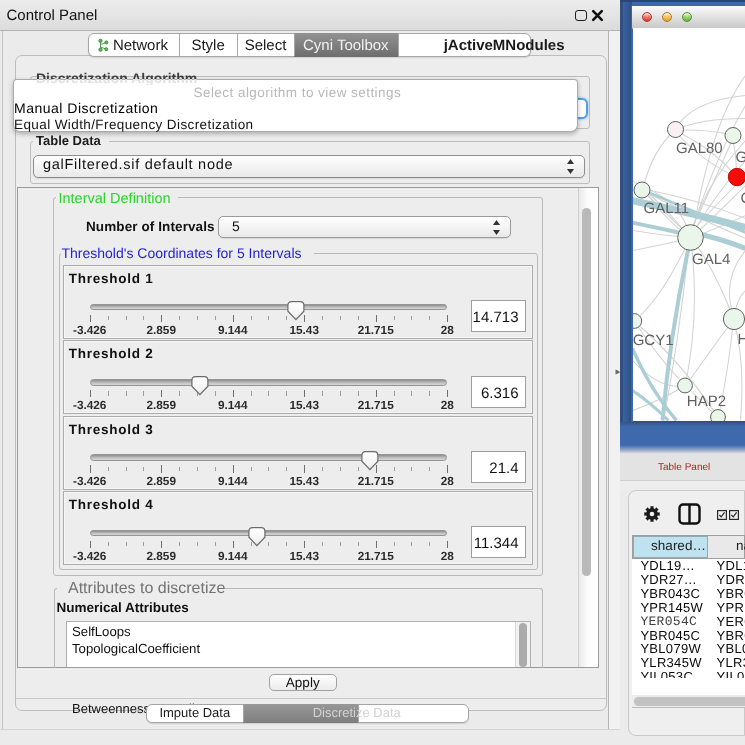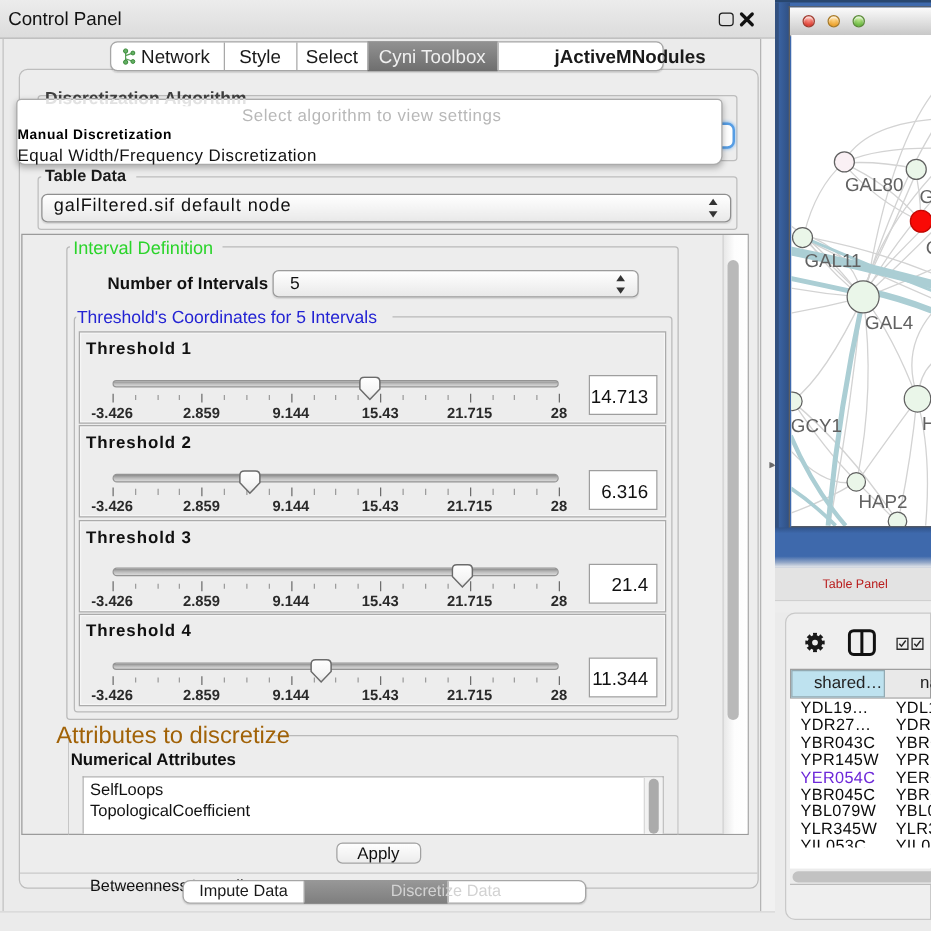--- a/index.html
+++ b/index.html
@@ -222,42 +222,42 @@
           <stop offset="0" stop-color="#ffffff"></stop>
           <stop offset="0.75" stop-color="#f2f2f2"></stop>
           <stop offset="1" stop-color="#dcdcdc"></stop>
         </linearGradient>
       </defs>
       <path d="M4.6 0.7 H13.2 Q16.9 0.7 16.9 4.4 V10.2 L8.9 18.6 L0.9 10.2 V4.4 Q0.9 0.7 4.6 0.7 Z" fill="url(#thg)" stroke="#6b6b6b" stroke-width="1.2"></path>
     </svg>
     <div style="position:absolute;left:470.5px;top:526.2px;width:55px;height:32px;background:#fff;border:1px solid #9e9e9e;font-size:15px;line-height:33px;color:#111;text-align:right;padding-right:6px;">11.344</div>
 <div style="position:absolute;left:54.0px;top:588.0px;width:489.0px;height:79.5px;border:1px solid #b9b9b9;border-top-left-radius:3px;border-top-right-radius:3px;border-bottom:none;"></div>
 <div style="position:absolute;left:57.0px;top:583.0px;width:162.0px;height:11.0px;background:#ededed;"></div>
-<div style="position:absolute;left:45px;top:581.7px;font-size:19px;line-height:14.5px;font-weight:normal;color:#a16207;white-space:nowrap;">Attributes to discretize</div>
+<div style="position:absolute;left:68px;top:581.7px;font-size:16px;line-height:14.5px;font-weight:normal;color:#737373;white-space:nowrap;">Attributes to discretize</div>
 <div style="position:absolute;left:56.5px;top:601.2px;font-size:13.5px;line-height:13.5px;font-weight:bold;color:#111;white-space:nowrap;">Numerical Attributes</div>
 <div style="position:absolute;left:66.0px;top:620.5px;width:464.5px;height:46.5px;background:#ffffff;border:1px solid #b0b0b0;border-bottom:none;"></div>
 <div style="position:absolute;left:72.0px;top:625.4px;font-size:13.2px;line-height:13.2px;font-weight:normal;color:#111;white-space:nowrap;">SelfLoops</div>
 <div style="position:absolute;left:72.0px;top:641.6px;font-size:13.2px;line-height:13.2px;font-weight:normal;color:#111;white-space:nowrap;">TopologicalCoefficient</div>
 <div style="position:absolute;left:72.0px;top:657.8px;font-size:13px;line-height:13.2px;font-weight:normal;color:#111;white-space:nowrap;margin-top:44px;">BetweennessCentrality</div>
 <div style="position:absolute;left:515.0px;top:621.5px;width:15.0px;height:45.0px;background:#f2f2f2;border-left:1px solid #d8d8d8;"></div>
 <div style="position:absolute;left:518.5px;top:622.5px;width:8.5px;height:44.0px;background:#ababab;border-radius:4px;"></div>
 <div style="position:absolute;left:269px;top:673.5px;width:67.5px;height:17.5px;background:linear-gradient(#fefefe,#ececec);border:1px solid #a2a2a2;border-radius:5px;font-size:13.5px;line-height:16.5px;text-align:center;color:#111;">Apply</div>
 <div style="position:absolute;left:16.0px;top:697.5px;width:590.0px;height:1.0px;background:#c9c9c9;"></div>
 <div style="position:absolute;left:146.4px;top:703.7px;width:322.7px;height:19.5px;background:#ffffff;border:1px solid #a6a6a6;border-radius:6px;box-shadow:0 1px 1px rgba(0,0,0,0.12);"></div>
     <div style="position:absolute;left:243.2px;top:703.7px;width:115.2px;height:19.5px;background:linear-gradient(#989898,#7e7e7e);"></div>
     <div style="position:absolute;left:243.2px;top:704.7px;width:1.0px;height:17.5px;background:#a8a8a8;"></div>
     <div style="position:absolute;left:358.4px;top:704.7px;width:1.0px;height:17.5px;background:#a8a8a8;"></div>
     <div style="position:absolute;left:94.8px;top:705.9px;width:200px;text-align:center;font-size:13px;line-height:13px;font-weight:normal;color:#1a1a1a;white-space:nowrap;">Impute Data</div>
     <div style="position:absolute;left:200.8px;top:705.9px;width:200px;text-align:right;font-size:13px;line-height:13px;font-weight:normal;color:#d2d2d2;white-space:nowrap;">Discretize Data</div>
 <div style="position:absolute;left:13px;top:78.8px;width:565px;height:53.7px;background:#ffffff;border:1px solid rgba(150,150,150,0.8);border-radius:4px 4px 7px 7px;box-shadow:0 2px 5px rgba(0,0,0,0.28);"></div>
 <div style="position:absolute;left:36px;top:78.8px;width:180px;height:6.5px;overflow:hidden;">
       <div style="position:relative;top:-7.6px;font-size:14px;line-height:14px;font-weight:bold;color:#e2e2e2;white-space:nowrap;">Discretization Algorithm</div>
     </div>
 <div style="position:absolute;left:193.5px;top:85.7px;font-size:13.5px;line-height:13.5px;font-weight:normal;color:#b8b8b8;white-space:nowrap;letter-spacing:0.45px;">Select algorithm to view settings</div>
-<div style="position:absolute;left:14.0px;top:102.3px;font-size:11px;line-height:13.5px;font-weight:bold;color:#000;white-space:nowrap;letter-spacing:0.5px;">Manual Discretization</div>
+<div style="position:absolute;left:14.0px;top:102.3px;font-size:14px;line-height:13.5px;font-weight:normal;color:#000;white-space:nowrap;letter-spacing:0.5px;">Manual Discretization</div>
 <div style="position:absolute;left:14.0px;top:117.5px;font-size:13.5px;line-height:13.5px;font-weight:normal;color:#111;white-space:nowrap;letter-spacing:0.4px;">Equal Width/Frequency Discretization</div>
 <svg style="position:absolute;left:615px;top:369px" width="6" height="7" viewBox="0 0 6 7">
       <path d="M0.5 0.5 Q4 1.5 5 3.5 L0.5 5.5 Z" fill="#6a6a6a"></path>
     </svg>
 <div style="position:absolute;left:620.0px;top:0.0px;width:125.0px;height:453.5px;background:#3e69ac;border-top:2px solid #28466e;"></div>
 <div style="position:absolute;left:620.0px;top:2.0px;width:11.5px;height:451.0px;background:linear-gradient(90deg,#3e69ac,#2f4f82);"></div>
 <div style="position:absolute;left:620.0px;top:2.0px;width:2.5px;height:451.0px;background:#32507f;"></div>
 <div style="position:absolute;left:631.0px;top:5.0px;width:114.0px;height:417.5px;border:1px solid #5f5f5f;border-right:none;"></div>
 <div style="position:absolute;left:631.5px;top:5.5px;width:113.5px;height:23.0px;background:linear-gradient(#fbfbfb,#c8c8c8);border-bottom:1px solid #9a9a9a;"></div>
 <div style="position:absolute;left:641.5px;top:11.9px;width:10.6px;height:10.6px;border-radius:50%;background:radial-gradient(circle at 50% 30%, #ff9e94, #dd4136 70%);border:1px solid #a03f33;box-shadow:inset 0 1.5px 1.5px rgba(255,255,255,0.8);"></div>
@@ -357,21 +357,21 @@
 <div style="position:absolute;left:631.5px;top:558.5px;width:113.5px;height:136.0px;background:#ffffff;"></div>
 <div style="position:absolute;left:631.5px;top:558.5px;width:113.5px;height:119.5px;overflow:hidden;">
 <div style="position:absolute;left:8.9px;top:0.9px;font-size:13px;line-height:13px;letter-spacing:0.3px;color:#0a0a0a;white-space:nowrap;">YDL19…</div>
 <div style="position:absolute;left:85px;top:0.9px;font-size:13px;line-height:13px;letter-spacing:0.3px;color:#0a0a0a;white-space:nowrap;">YDL1</div>
 <div style="position:absolute;left:8.9px;top:14.8px;font-size:13px;line-height:13px;letter-spacing:0.3px;color:#0a0a0a;white-space:nowrap;">YDR27…</div>
 <div style="position:absolute;left:85px;top:14.8px;font-size:13px;line-height:13px;letter-spacing:0.3px;color:#0a0a0a;white-space:nowrap;">YDR2</div>
 <div style="position:absolute;left:8.9px;top:28.6px;font-size:13px;line-height:13px;letter-spacing:0.3px;color:#0a0a0a;white-space:nowrap;">YBR043C</div>
 <div style="position:absolute;left:85px;top:28.6px;font-size:13px;line-height:13px;letter-spacing:0.3px;color:#0a0a0a;white-space:nowrap;">YBR0</div>
 <div style="position:absolute;left:8.9px;top:42.4px;font-size:13px;line-height:13px;letter-spacing:0.3px;color:#0a0a0a;white-space:nowrap;">YPR145W</div>
 <div style="position:absolute;left:85px;top:42.4px;font-size:13px;line-height:13px;letter-spacing:0.3px;color:#0a0a0a;white-space:nowrap;">YPR1</div>
-<div style="position:absolute;left:8.9px;top:56.2px;font-size:13px;line-height:13px;letter-spacing:0.3px;color:#6d28d9;white-space:nowrap;">YER054C</div>
+<div style="position:absolute;left:8.9px;top:56.2px;font-size:13px;line-height:13px;letter-spacing:0.3px;color:#404040;white-space:nowrap;font-family:Liberation Mono, monospace;">YER054C</div>
 <div style="position:absolute;left:85px;top:56.2px;font-size:13px;line-height:13px;letter-spacing:0.3px;color:#0a0a0a;white-space:nowrap;">YER0</div>
 <div style="position:absolute;left:8.9px;top:70.0px;font-size:13px;line-height:13px;letter-spacing:0.3px;color:#0a0a0a;white-space:nowrap;">YBR045C</div>
 <div style="position:absolute;left:85px;top:70.0px;font-size:13px;line-height:13px;letter-spacing:0.3px;color:#0a0a0a;white-space:nowrap;">YBR0</div>
 <div style="position:absolute;left:8.9px;top:83.8px;font-size:13px;line-height:13px;letter-spacing:0.3px;color:#0a0a0a;white-space:nowrap;">YBL079W</div>
 <div style="position:absolute;left:85px;top:83.8px;font-size:13px;line-height:13px;letter-spacing:0.3px;color:#0a0a0a;white-space:nowrap;">YBL0</div>
 <div style="position:absolute;left:8.9px;top:97.6px;font-size:13px;line-height:13px;letter-spacing:0.3px;color:#0a0a0a;white-space:nowrap;">YLR345W</div>
 <div style="position:absolute;left:85px;top:97.6px;font-size:13px;line-height:13px;letter-spacing:0.3px;color:#0a0a0a;white-space:nowrap;">YLR3</div>
 <div style="position:absolute;left:8.9px;top:111.4px;font-size:13px;line-height:13px;letter-spacing:0.3px;color:#0a0a0a;white-space:nowrap;">YIL053C</div>
 <div style="position:absolute;left:85px;top:111.4px;font-size:13px;line-height:13px;letter-spacing:0.3px;color:#0a0a0a;white-space:nowrap;">YIL0</div>
 </div>

